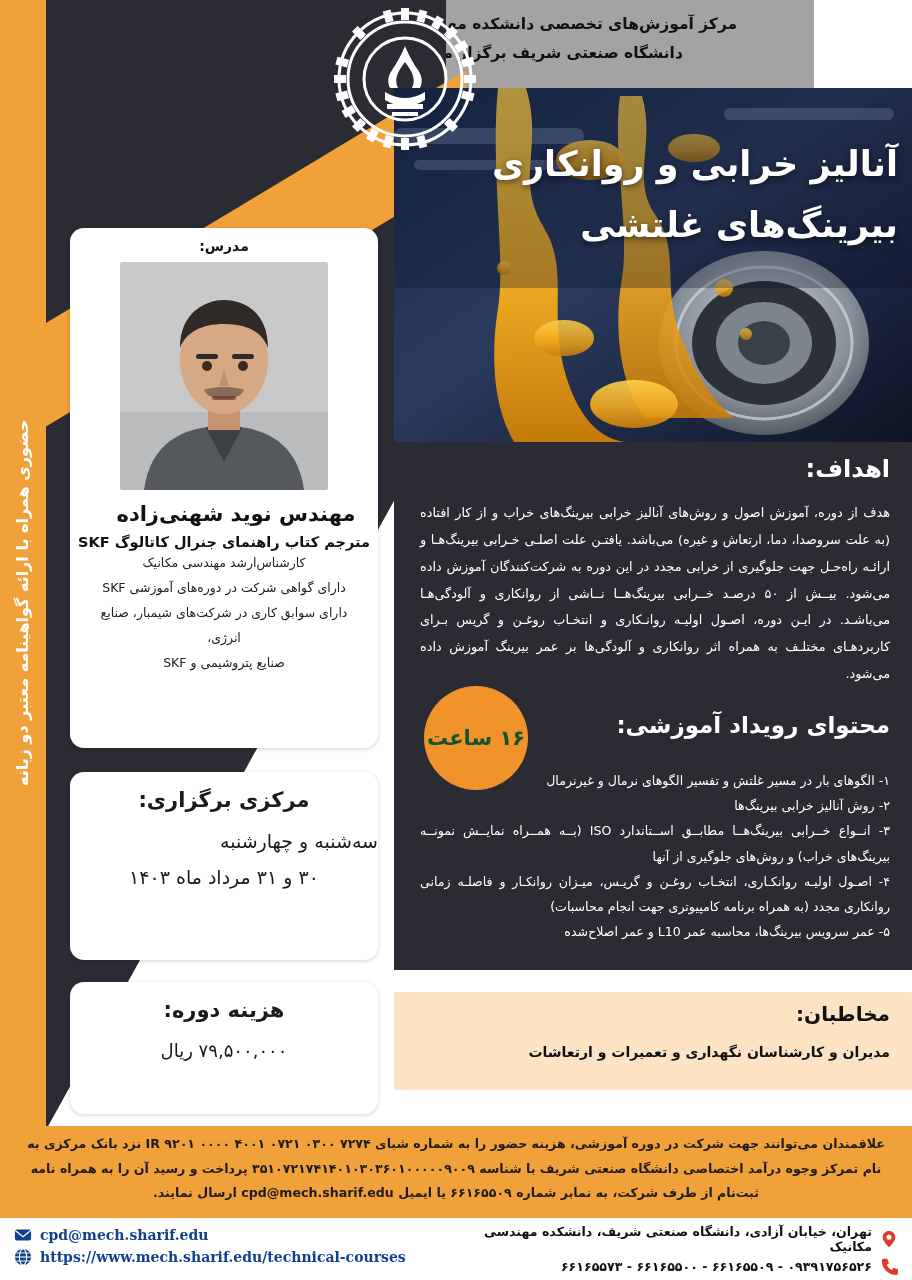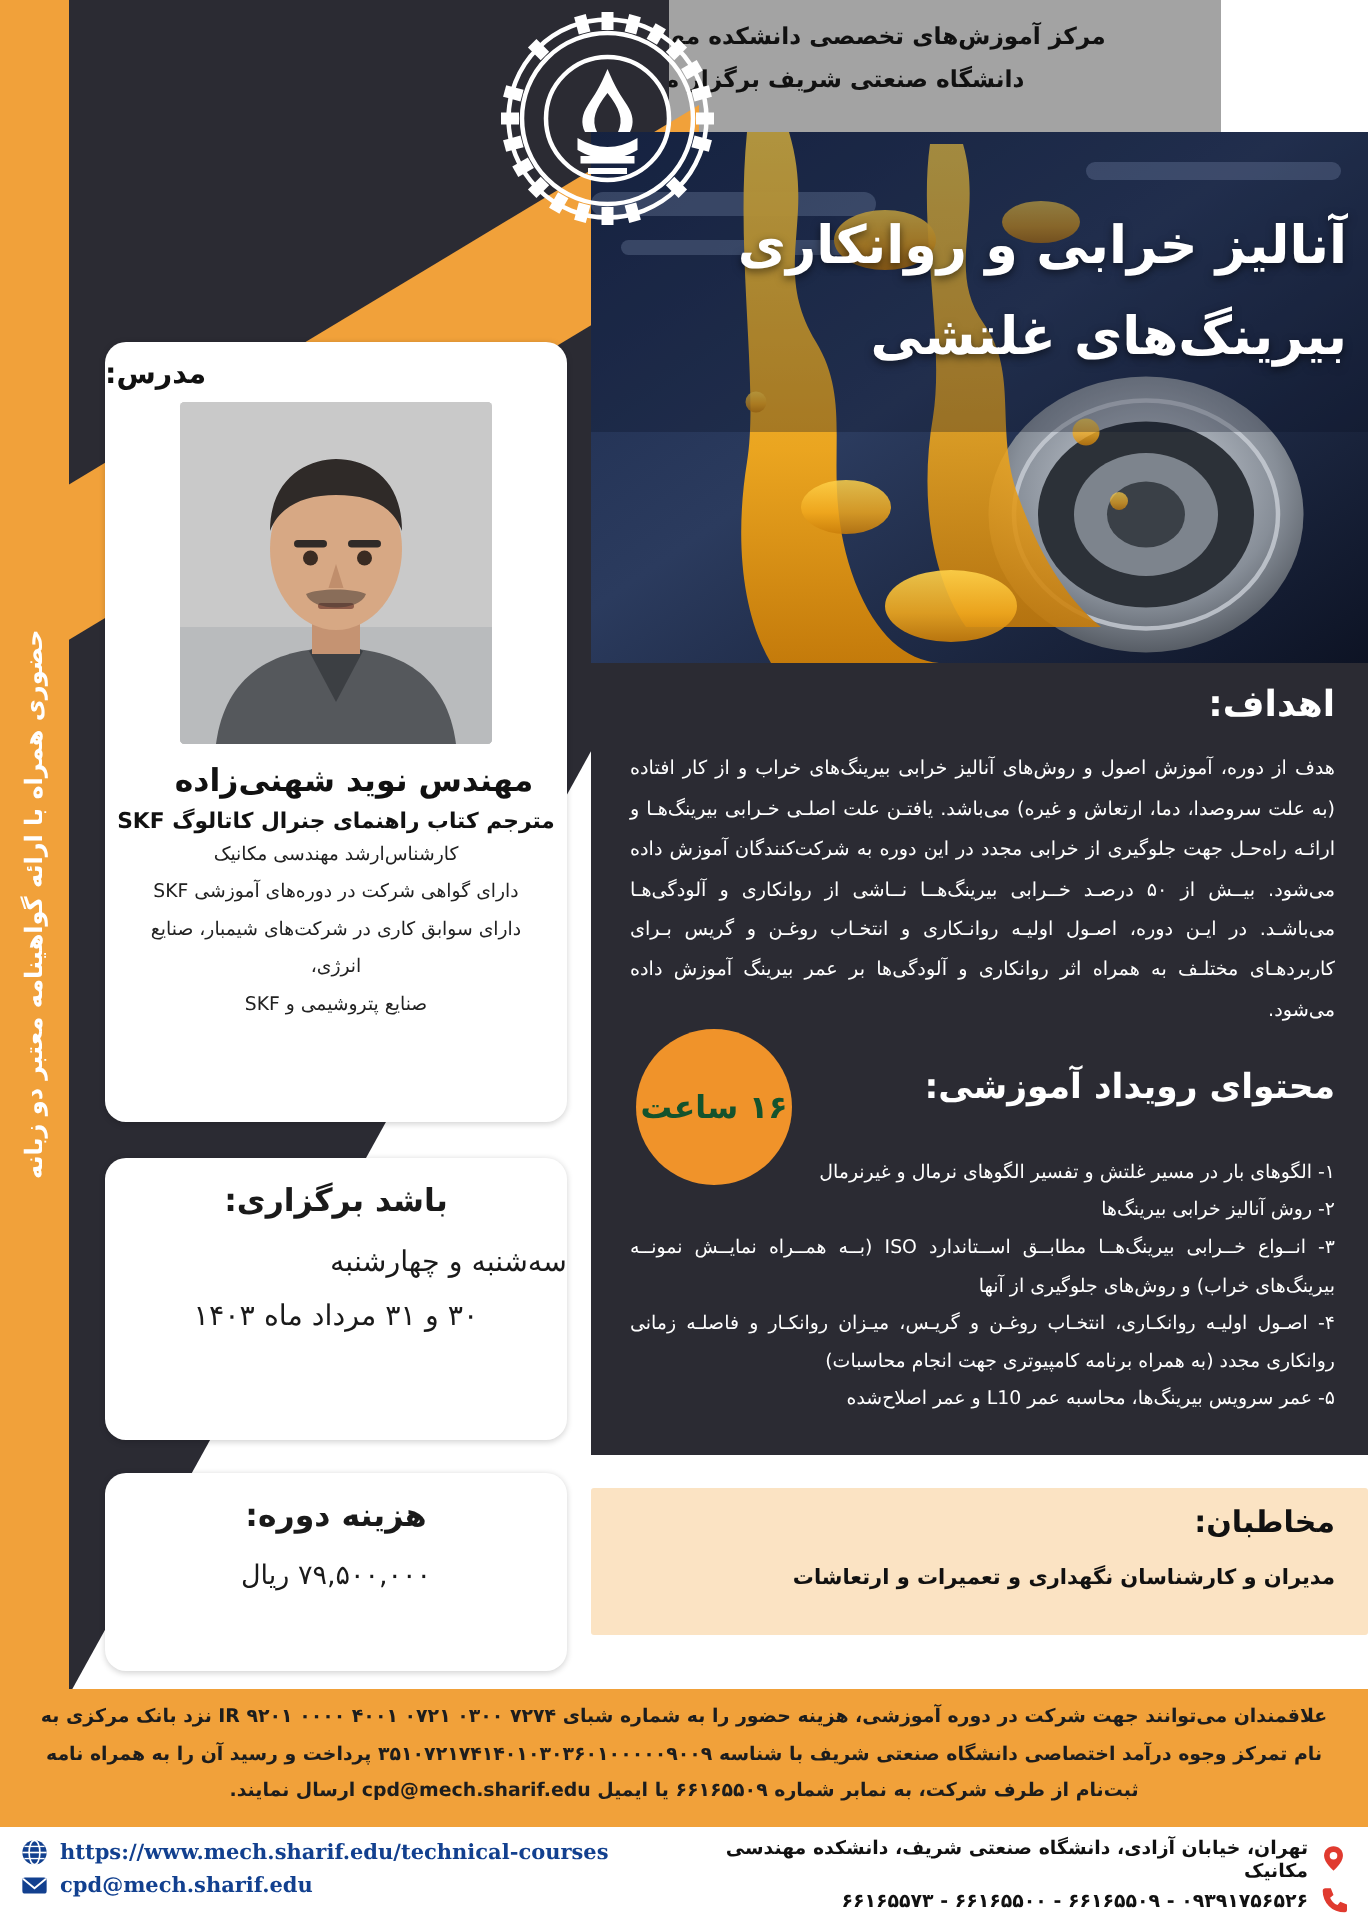--- a/index.html
+++ b/index.html
@@ -85,21 +85,21 @@
   }
 
   
   .card{
     background:#ffffff;border-radius:14px;
     box-shadow:0 1px 4px rgba(0,0,0,.18);
     position:absolute;z-index:10;
   }
   .instructor-card{left:70px;top:228px;width:308px;height:520px;}
   .card-label{
-    text-align:left;font-size:19px;font-weight:bold;color:#111;
+    text-align:center;font-size:14px;font-weight:bold;color:#111;
     margin-top:10px;
   }
   .portrait{
     width:208px;height:228px;margin:8px auto 0;
     border-radius:3px;overflow:hidden;position:relative;background:#cfcfcf;
   }
   .inst-name{
     text-align:center;font-size:21px;font-weight:bold;color:#111;
     margin-top:12px;letter-spacing:1px;padding-left:24px;
   }
@@ -349,21 +349,21 @@
     <div class="inst-sub">مترجم کتاب راهنمای جنرال کاتالوگ SKF</div>
     <div class="inst-lines">
       <div>کارشناس‌ارشد مهندسی مکانیک</div>
       <div>دارای گواهی شرکت در دوره‌های آموزشی SKF</div>
       <div>دارای سوابق کاری در شرکت‌های شیمبار، صنایع انرژی،</div>
       <div>صنایع پتروشیمی و SKF</div>
     </div>
   </div>
 
   <div class="card time-card">
-    <div class="time-title">باشد برگزاری:</div>
+    <div class="time-title">مرکزی برگزاری:</div>
     <div class="time-line">سه‌شنبه و چهارشنبه</div>
     <div class="time-line2">۳۰ و ۳۱ مرداد ماه ۱۴۰۳</div>
   </div>
 
   <div class="card fee-card">
     <div class="fee-title">هزینه دوره:</div>
     <div class="fee-value">۷۹,۵۰۰,۰۰۰ ریال</div>
   </div>
 
   <div class="goals-title">اهداف:</div>
@@ -383,41 +383,41 @@
   <div class="audience"></div>
   <div class="audience-title">مخاطبان:</div>
   <div class="audience-body">مدیران و کارشناسان نگهداری و تعمیرات و ارتعاشات</div>
 
   <div class="pay-strip"></div>
   <div class="pay-text">علاقمندان می‌توانند جهت شرکت در دوره آموزشی، هزینه حضور را به شماره شبای IR ۹۲۰۱ ۰۰۰۰ ۴۰۰۱ ۰۷۲۱ ۰۳۰۰ ۷۲۷۴ نزد بانک مرکزی به نام تمرکز وجوه درآمد اختصاصی دانشگاه صنعتی شریف با شناسه ۳۵۱۰۷۲۱۷۴۱۴۰۱۰۳۰۳۶۰۱۰۰۰۰۰۹۰۰۹ پرداخت و رسید آن را به همراه نامه ثبت‌نام از طرف شرکت، به نمابر شماره ۶۶۱۶۵۵۰۹ یا ایمیل cpd@mech.sharif.edu ارسال نمایند.</div>
 
   <div class="footer"></div>
 
   <div class="footer-left">
+    <div class="f-row">
+      <span class="ico">
+        <svg viewBox="0 0 20 20" width="18" height="18">
+            <rect x="1" y="4" width="18" height="12" rx="2" fill="#12408f"></rect>
+            <path d="M1.5 5 L10 12 L18.5 5" fill="none" stroke="#fff" stroke-width="1.4"></path>
+          </svg>
+      </span>
+      <span class="f-link">cpd@mech.sharif.edu</span>
+    </div>
     <div class="f-row">
       <span class="ico">
         <svg viewBox="0 0 20 20" width="18" height="18">
             <circle cx="10" cy="10" r="9" fill="#12408f"></circle>
             <ellipse cx="10" cy="10" rx="4" ry="9" fill="none" stroke="#fff" stroke-width="1.2"></ellipse>
             <line x1="1" y1="10" x2="19" y2="10" stroke="#fff" stroke-width="1.2"></line>
             <line x1="2.5" y1="5.5" x2="17.5" y2="5.5" stroke="#fff" stroke-width="1"></line>
             <line x1="2.5" y1="14.5" x2="17.5" y2="14.5" stroke="#fff" stroke-width="1"></line>
           </svg>
       </span>
       <span class="f-link">https://www.mech.sharif.edu/technical-courses</span>
     </div>
-    <div class="f-row">
-      <span class="ico">
-        <svg viewBox="0 0 20 20" width="18" height="18">
-            <rect x="1" y="4" width="18" height="12" rx="2" fill="#12408f"></rect>
-            <path d="M1.5 5 L10 12 L18.5 5" fill="none" stroke="#fff" stroke-width="1.4"></path>
-          </svg>
-      </span>
-      <span class="f-link">cpd@mech.sharif.edu</span>
-    </div>
   </div>
 
   <div class="footer-right">
     <div class="fr-row">
       <span class="ico">
         <svg viewBox="0 0 20 20" width="18" height="18">
             <path d="M10 1 C6 1 3 4 3 8 c0 5 7 11 7 11 s7-6 7-11 c0-4-3-7-7-7z" fill="#e03a2f"></path>
             <circle cx="10" cy="8" r="2.8" fill="#fff"></circle>
           </svg>
       </span>

